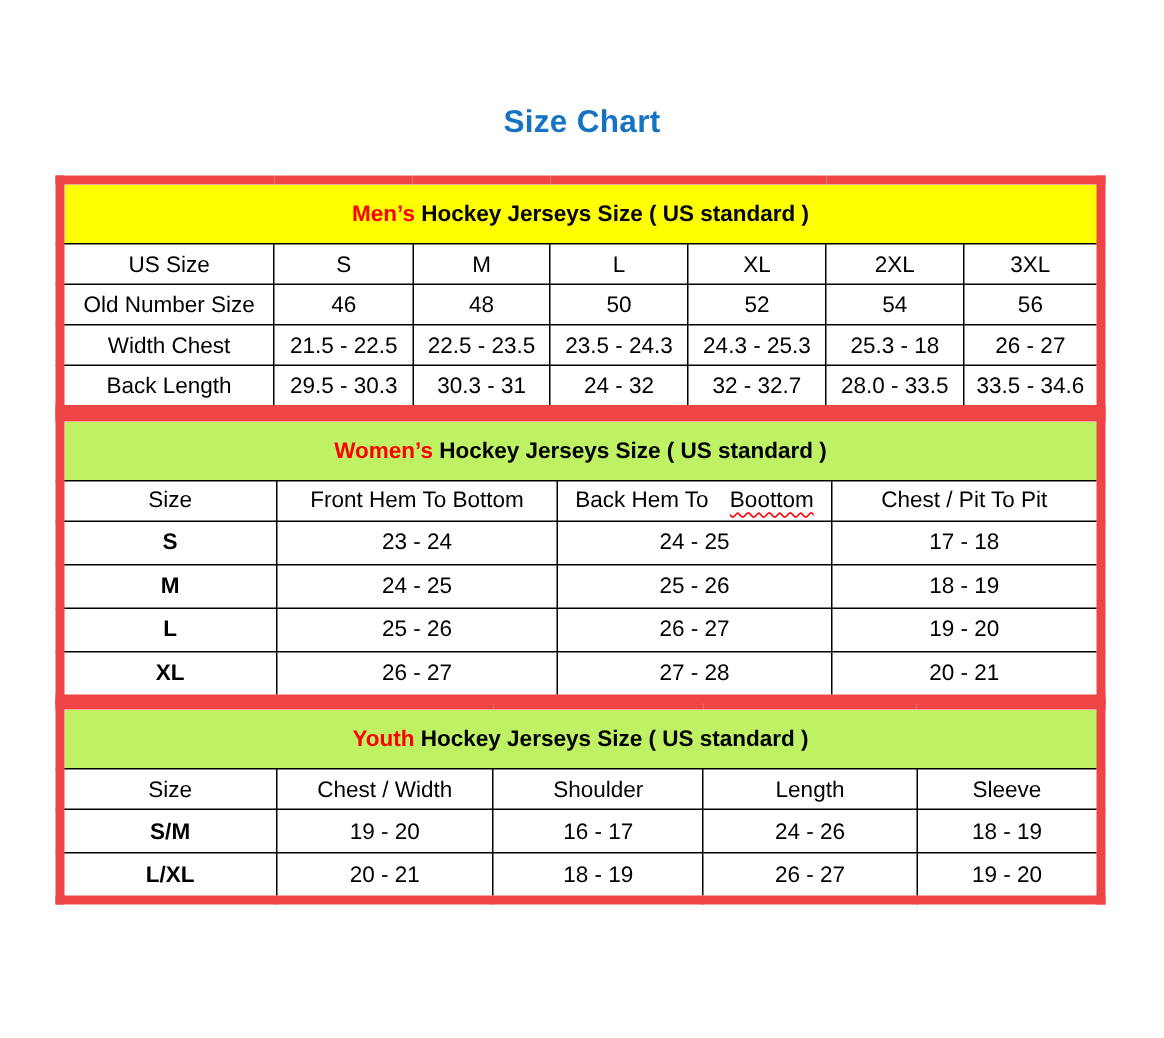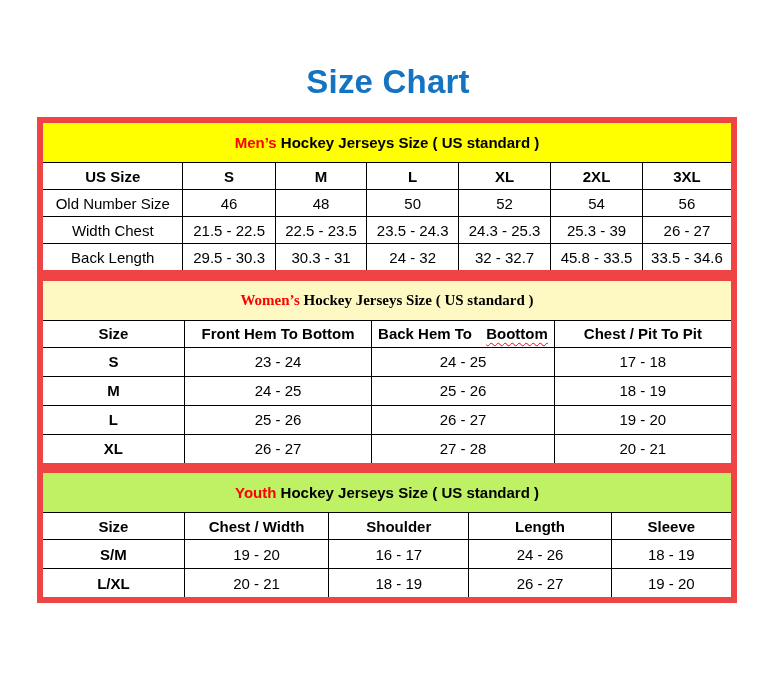--- a/index.html
+++ b/index.html
@@ -13,21 +13,21 @@
     color: #000;
   }
   .page {
     position: relative;
     width: 776px;
     height: 692px;
   }
   h1.page-title {
     margin: 64px 0 0 0;
     text-align: center;
-    font-size: 33px;
+    font-size: 21px;
     line-height: 36px;
     font-weight: bold;
     letter-spacing: 0.2px;
   }
   .tables-wrap {
     width: 700px;
     margin: 17px auto 0 37px;
   }
   table.size-table {
     border-collapse: collapse;
@@ -47,21 +47,21 @@
     white-space: nowrap;
   }
   table.size-table { border: 6px solid #ef4444; }
   .caption-row td {
     font-weight: bold;
     font-size: 16px;
     height: 35px;
   }
   .cap-red { }
   .header-row td {
-    font-weight: bold;
+    font-weight: normal;
     height: 22px;
   }
   .data-row td {
     height: 22px;
     font-weight: normal;
   }
   .t-womens .data-row td,
   .t-youth  .data-row td { height: 24px; }
   
   .t-womens .data-row td.row-label,
@@ -112,44 +112,44 @@
             <td class="value-cell">52</td>
             <td class="value-cell">54</td>
             <td class="value-cell">56</td>
           </tr>
           <tr class="data-row">
             <td class="row-label">Width Chest</td>
             <td class="value-cell">21.5 - 22.5</td>
             <td class="value-cell">22.5 - 23.5</td>
             <td class="value-cell">23.5 - 24.3</td>
             <td class="value-cell">24.3 - 25.3</td>
-            <td class="value-cell">25.3 - 39</td>
+            <td class="value-cell">25.3 - 18</td>
             <td class="value-cell">26 - 27</td>
           </tr>
           <tr class="data-row">
             <td class="row-label">Back Length</td>
             <td class="value-cell">29.5 - 30.3</td>
             <td class="value-cell">30.3 - 31</td>
             <td class="value-cell">24 - 32</td>
             <td class="value-cell">32 - 32.7</td>
-            <td class="value-cell">45.8 - 33.5</td>
+            <td class="value-cell">28.0 - 33.5</td>
             <td class="value-cell">33.5 - 34.6</td>
           </tr>
         </tbody>
       </table>
     <table class="size-table t-womens">
         <colgroup>
           <col style="width: 20.8%;">
           <col style="width: 27%;">
           <col style="width: 26.3%;">
           <col style="width: 25.9%;">
         </colgroup>
         <tbody>
           <tr class="caption-row">
-            <td colspan="4" style="background: #fef9c3; font-family: Liberation Serif, serif;"><span class="cap-red" style="color: rgb(255, 0, 0);">Women’s</span><span> Hockey Jerseys Size ( US standard )</span></td>
+            <td colspan="4" style="background: #bef264;"><span class="cap-red" style="color: rgb(255, 0, 0);">Women’s</span><span> Hockey Jerseys Size ( US standard )</span></td>
           </tr>
           <tr class="header-row">
             <td>Size</td>
             <td>Front Hem To Bottom</td>
             <td><span>Back Hem To </span><span class="squiggle" style="text-decoration-color: rgb(255, 0, 0);">Boottom</span></td>
             <td>Chest / Pit To Pit</td>
           </tr>
           <tr class="data-row">
             <td class="row-label">S</td>
             <td class="value-cell">23 - 24</td>

